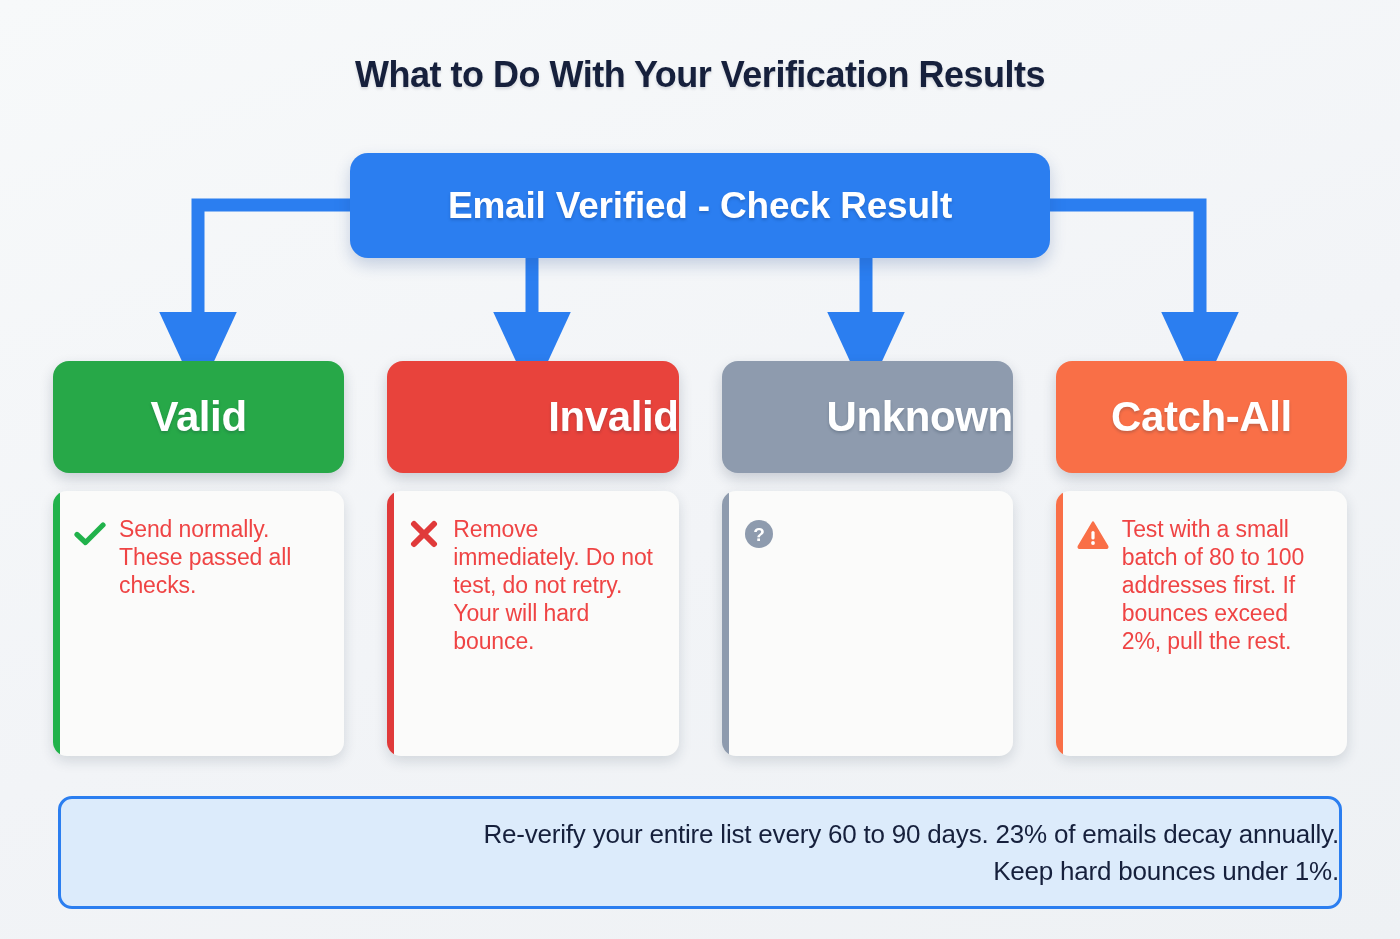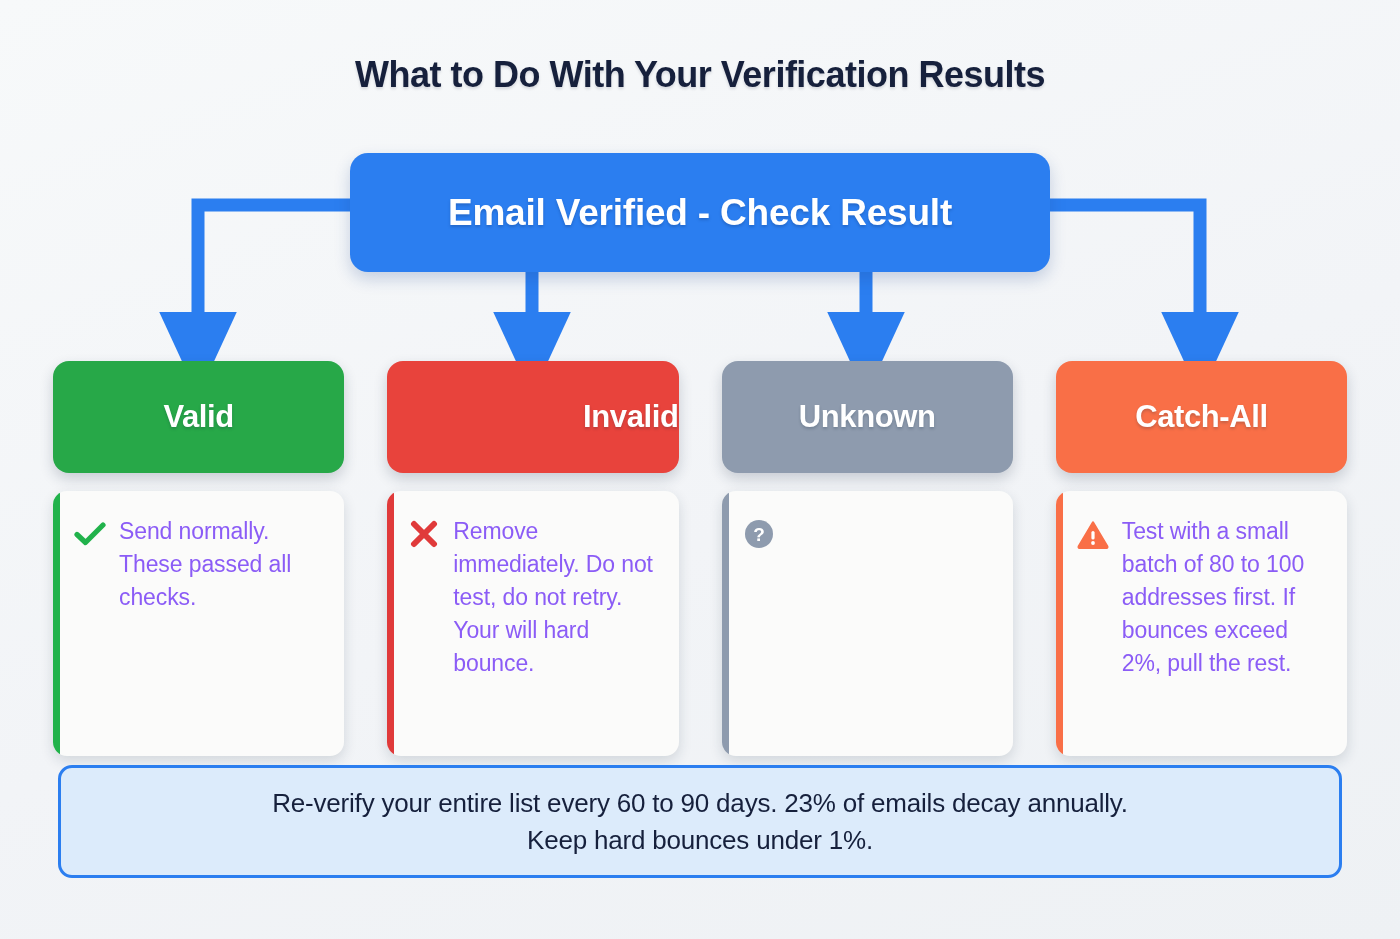--- a/index.html
+++ b/index.html
@@ -37,21 +37,21 @@
     text-shadow: 0 2px 3px rgba(20,30,60,0.14);
     margin-top: 20px;
   }
 
   
   .root-node {
     position: absolute;
     left: 350px;
     top: 153px;
     width: 700px;
-    height: 119px;
+    height: 105px;
     background: #2b7ef0;
     border-radius: 18px;
     box-shadow: 0 7px 16px rgba(28,70,140,0.22);
     display: flex;
     align-items: center;
     justify-content: center;
     z-index: 4;
     text-align: right;
   }
   .root-node-label {
@@ -92,21 +92,21 @@
   .col-header {
     height: 112px;
     border-radius: 16px;
     display: flex;
     align-items: center;
     justify-content: center;
     box-shadow: 0 6px 14px rgba(30,45,70,0.20);
   }
   .col-header-label {
     color: #ffffff;
-    font-size: 31px;
+    font-size: 42px;
     font-weight: 700;
     letter-spacing: -0.4px;
     text-shadow: 0 2px 3px rgba(20,40,60,0.22);
   }
 
   .col-card {
     margin-top: 18px;
     height: 265px;
     background: #fbfbfa;
     border-radius: 14px;
@@ -134,50 +134,50 @@
     flex: 0 0 34px;
     width: 34px;
     height: 34px;
     display: flex;
     align-items: center;
     justify-content: center;
     margin-top: 2px;
   }
   .card-text {
     font-size: 23px;
-    line-height: 33px;
-    color: #8b5cf6;
+    line-height: 28px;
+    color: #ef4444;
     letter-spacing: -0.1px;
   }
 
   
   .c-green  { background: #27a848; }
   .c-red    { background: #e8433c; justify-content: flex-end; }
-  .c-gray   { background: #8e9bae; }
+  .c-gray   { background: #8e9bae; justify-content: flex-end; }
   .c-orange { background: #f96f47; }
 
   .bar-green  { background: #21b24b; }
   .bar-red    { background: #e03a3a; }
   .bar-gray   { background: #8e9bae; }
   .bar-orange { background: #f96f47; }
 
   
   .footer-banner {
     position: absolute;
     left: 58px;
-    top: 765px;
+    top: 796px;
     width: 1284px;
     height: 113px;
     background: #dcebfb;
     border: 3px solid #2b7ef0;
     border-radius: 14px;
     box-sizing: border-box;
     display: flex;
     flex-direction: column;
-    align-items: center;
+    align-items: flex-end;
     justify-content: center;
     z-index: 3;
   }
   .footer-line {
     font-size: 26px;
     line-height: 37px;
     color: #16203c;
     text-align: center;
     letter-spacing: -0.2px;
   }

